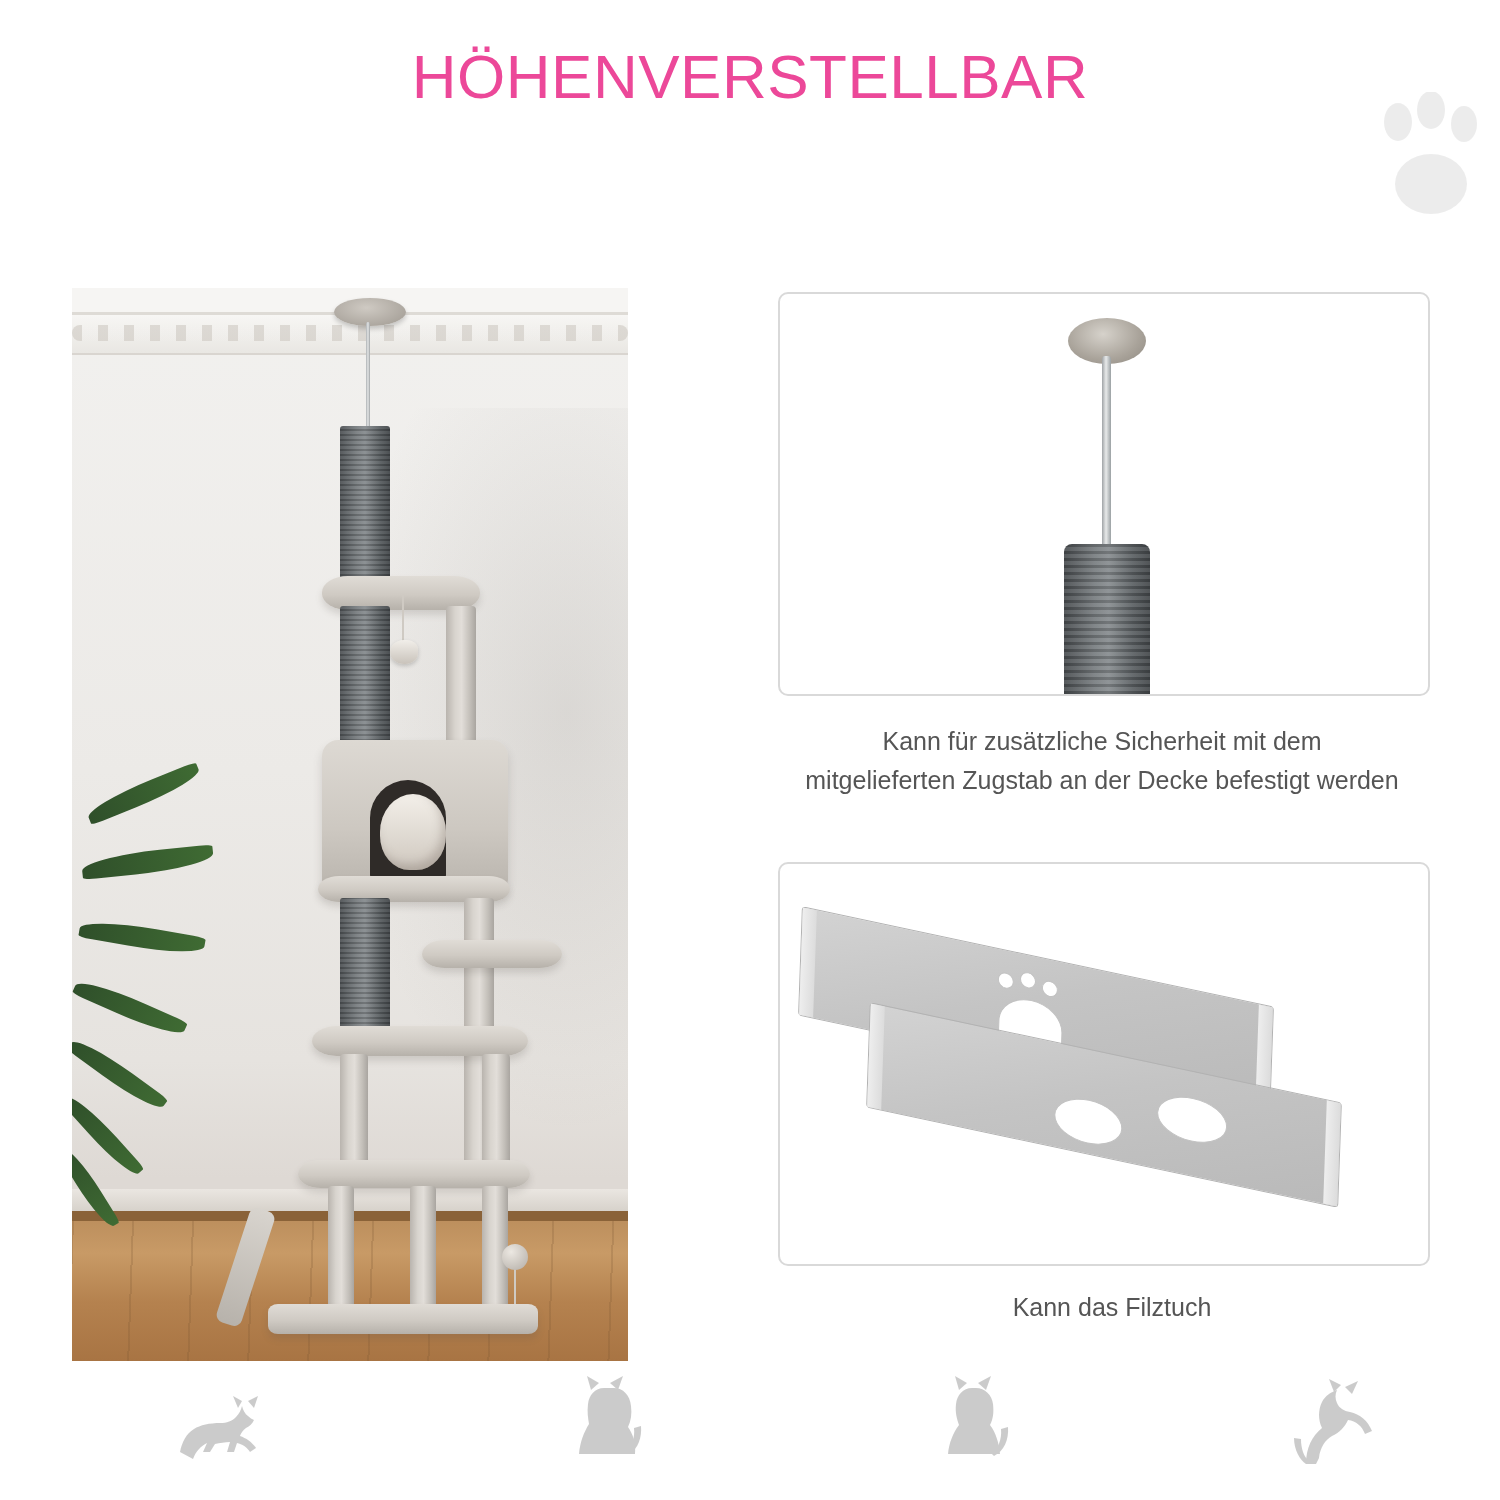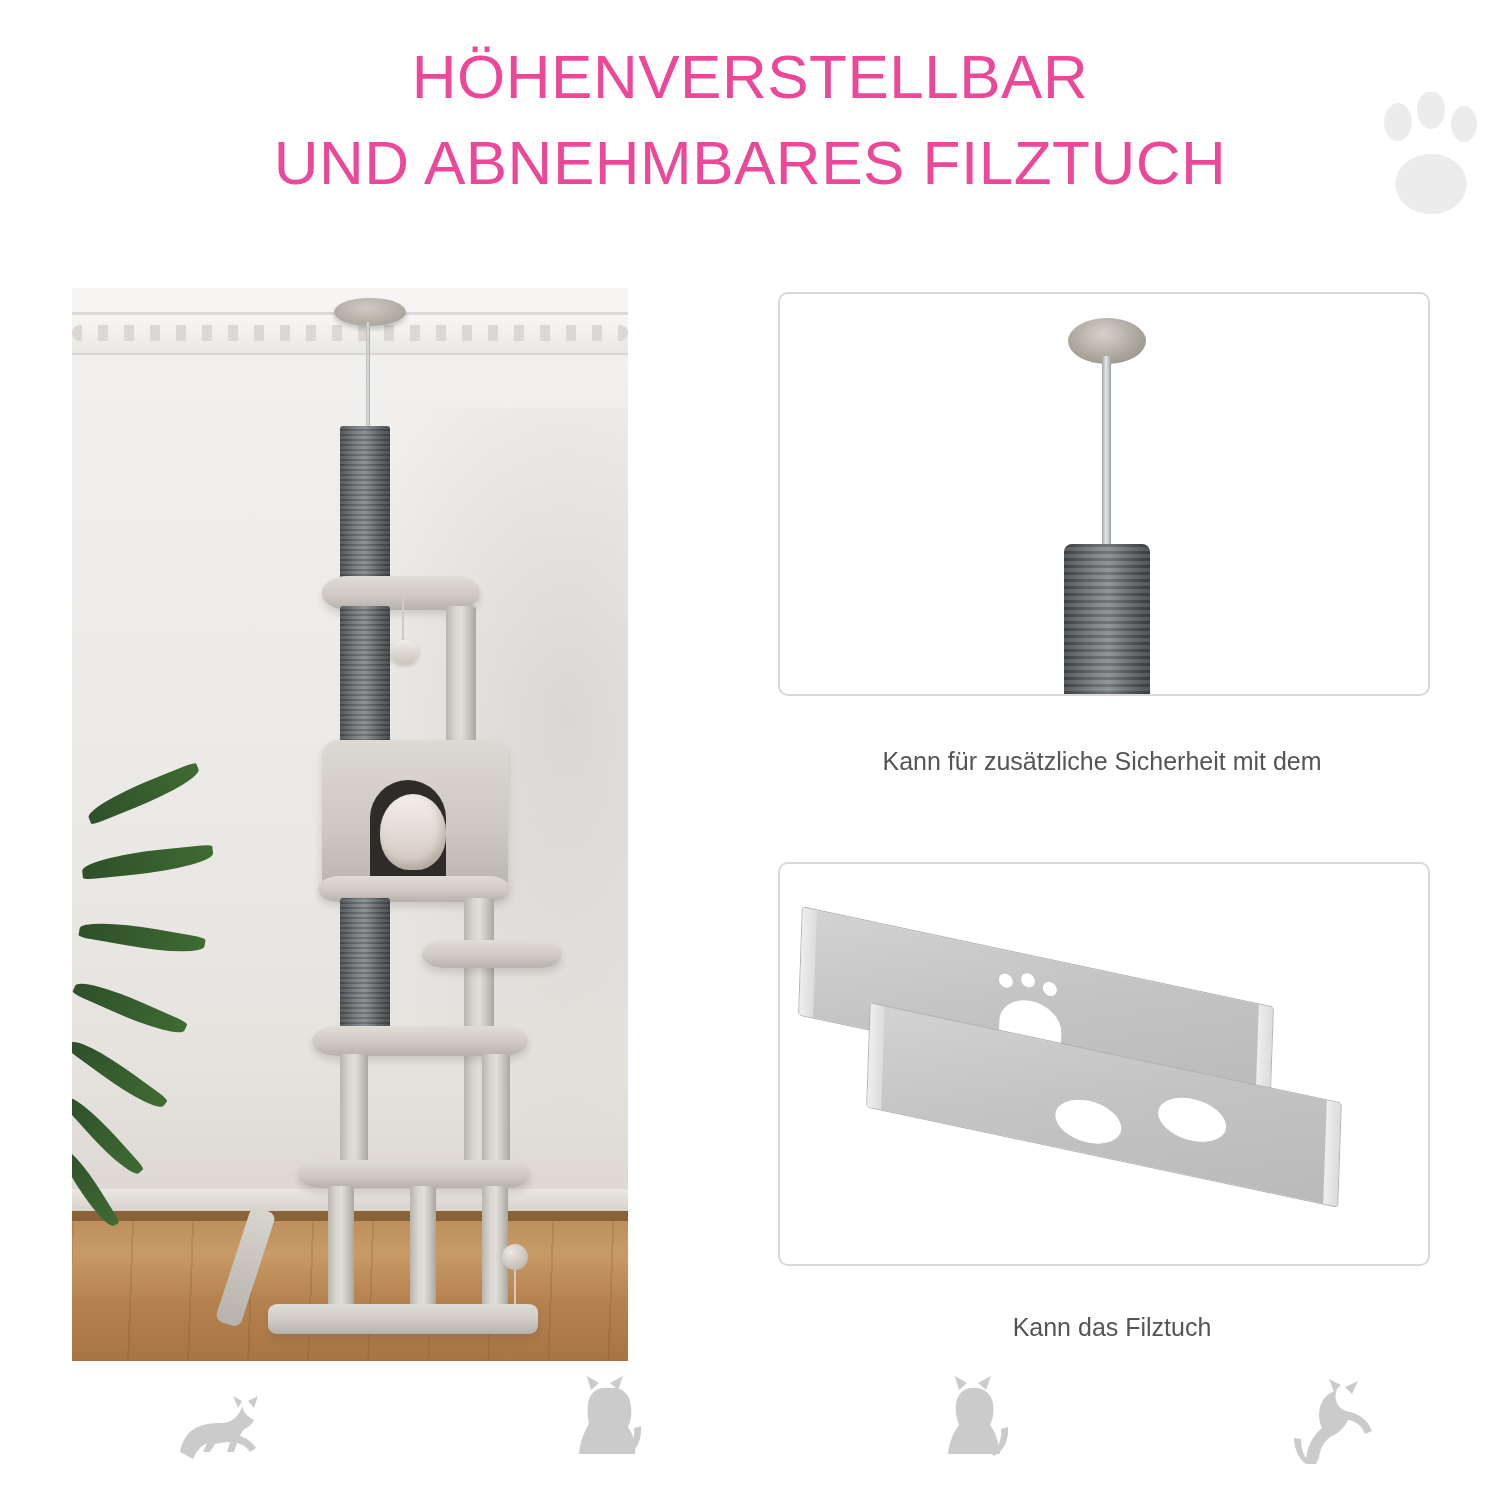--- a/index.html
+++ b/index.html
@@ -176,21 +176,20 @@
   .panel-1 { left: 778px; top: 292px; width: 648px; height: 400px; }
   .panel-2 { left: 778px; top: 862px; width: 648px; height: 400px; }
 
   .caption {
     position: absolute;
     width: 700px;
     text-align: center;
     color: #555555;
     font-size: 25px;
     line-height: 1.55;
-    margin-top: 20px;
   }
   .caption-1 { left: 752px; top: 722px; }
   .caption-2 { left: 762px; top: 1288px; }
   .caption span { display: block; }
 
   
   .p1-pad {
     position:absolute; left: 288px; top: 24px; width: 78px; height: 46px;
     background: radial-gradient(ellipse at 45% 35%, #d6d2cb 0%, #a9a39a 60%, #8e8880 100%);
     border-radius: 50%;
@@ -242,21 +241,20 @@
     position: absolute;
     left: 0; bottom: 14px; width: 1500px; height: 120px;
   }
   .sil { position: absolute; opacity: 0.45; }
 </style>
 </head>
 <body>
 
 <div class="headline">
   <span class="l1">HÖHENVERSTELLBAR</span>
-  <span class="l2">UND ABNEHMBARES FILZTUCH</span>
 </div>
 
 <svg class="paw-deco" viewBox="0 0 110 140">
   <ellipse cx="22" cy="30" rx="14" ry="19" fill="#9a9a9a"></ellipse>
   <ellipse cx="55" cy="18" rx="14" ry="19" fill="#9a9a9a"></ellipse>
   <ellipse cx="88" cy="32" rx="13" ry="18" fill="#9a9a9a"></ellipse>
   <ellipse cx="55" cy="92" rx="36" ry="30" fill="#9a9a9a"></ellipse>
 </svg>
 
 <div class="hero">
@@ -322,20 +320,21 @@
 </div>
 
 <div class="panel panel-1">
   <div class="p1-pad"></div>
   <div class="p1-rod"></div>
   <div class="p1-post"></div>
 </div>
 
 <div class="caption caption-1">
   <span>Kann für zusätzliche Sicherheit mit dem</span>
+  <span>mitgelieferten Zugstab an der Decke befestigt werden</span>
 </div>
 
 <div class="panel panel-2">
   <div class="felt felt-1">
     <div class="edge-l"></div>
     <div class="edge-r"></div>
     <div class="cut cut-dot" style="left:196px; top:22px; width:14px; height:14px;"></div>
     <div class="cut cut-dot" style="left:218px; top:17px; width:14px; height:14px;"></div>
     <div class="cut cut-dot" style="left:240px; top:21px; width:14px; height:14px;"></div>
     <div class="cut cut-arch" style="left:198px; top:44px; width:62px; height:52px;"></div>

